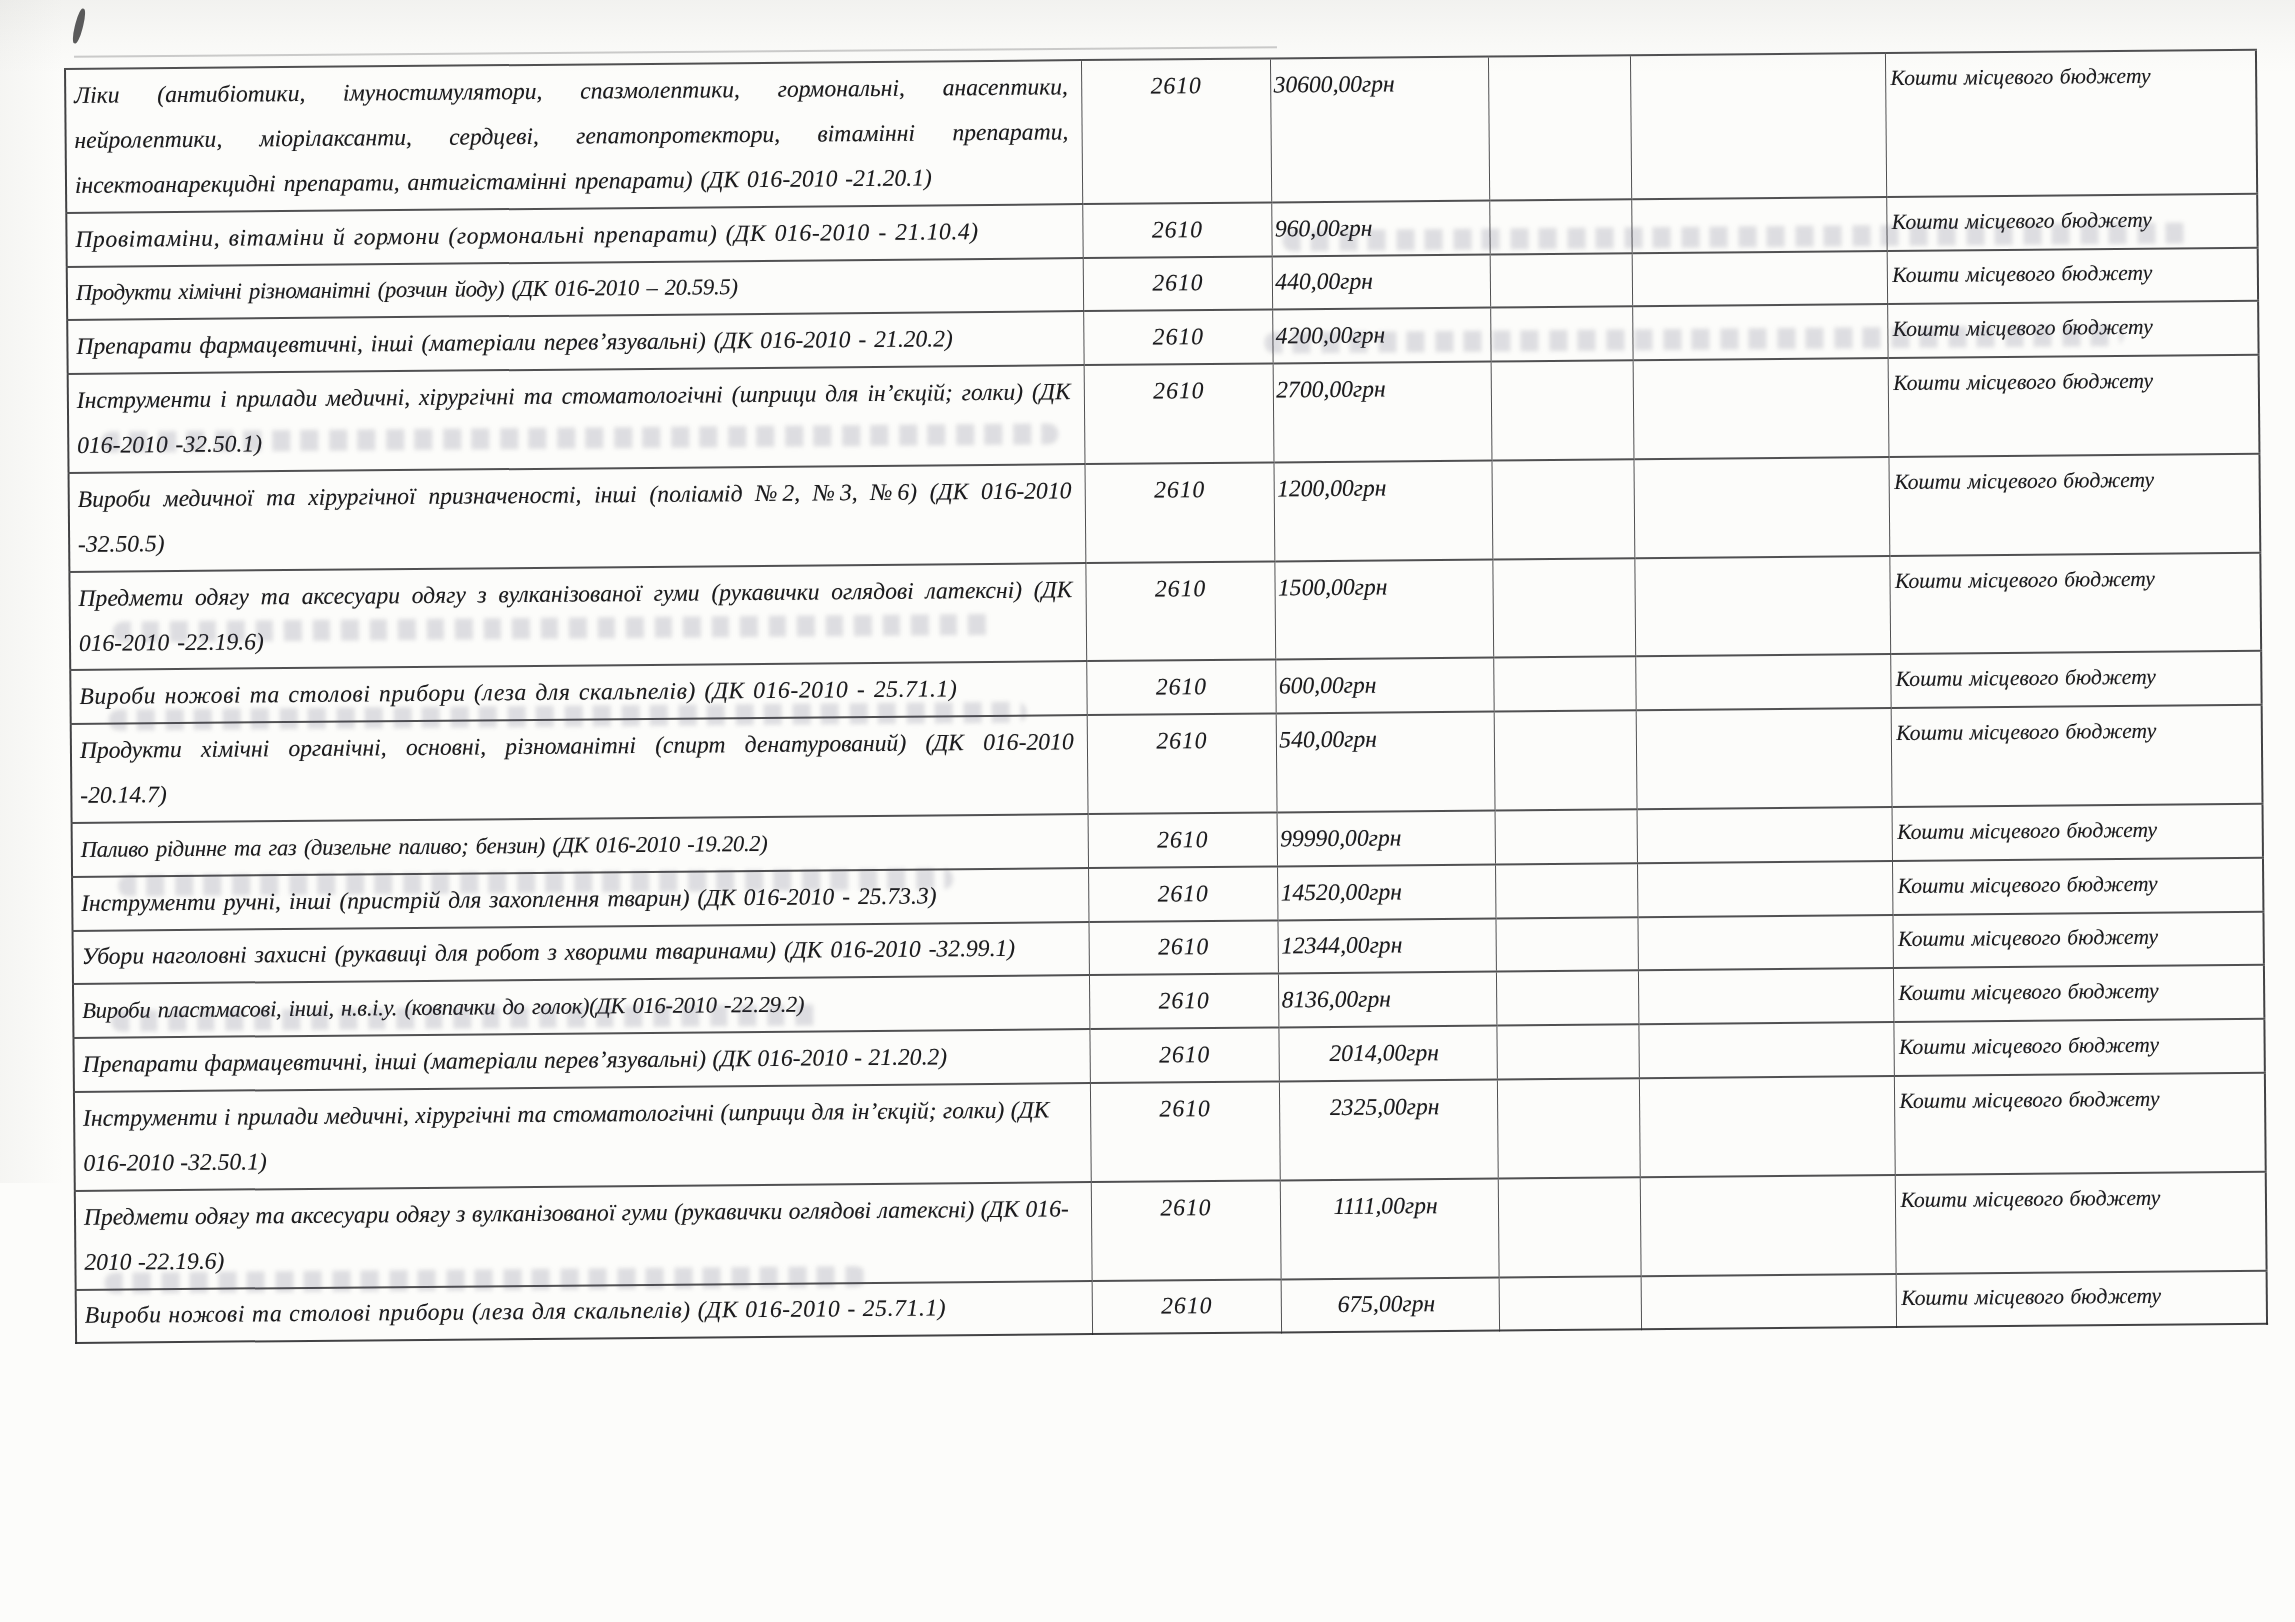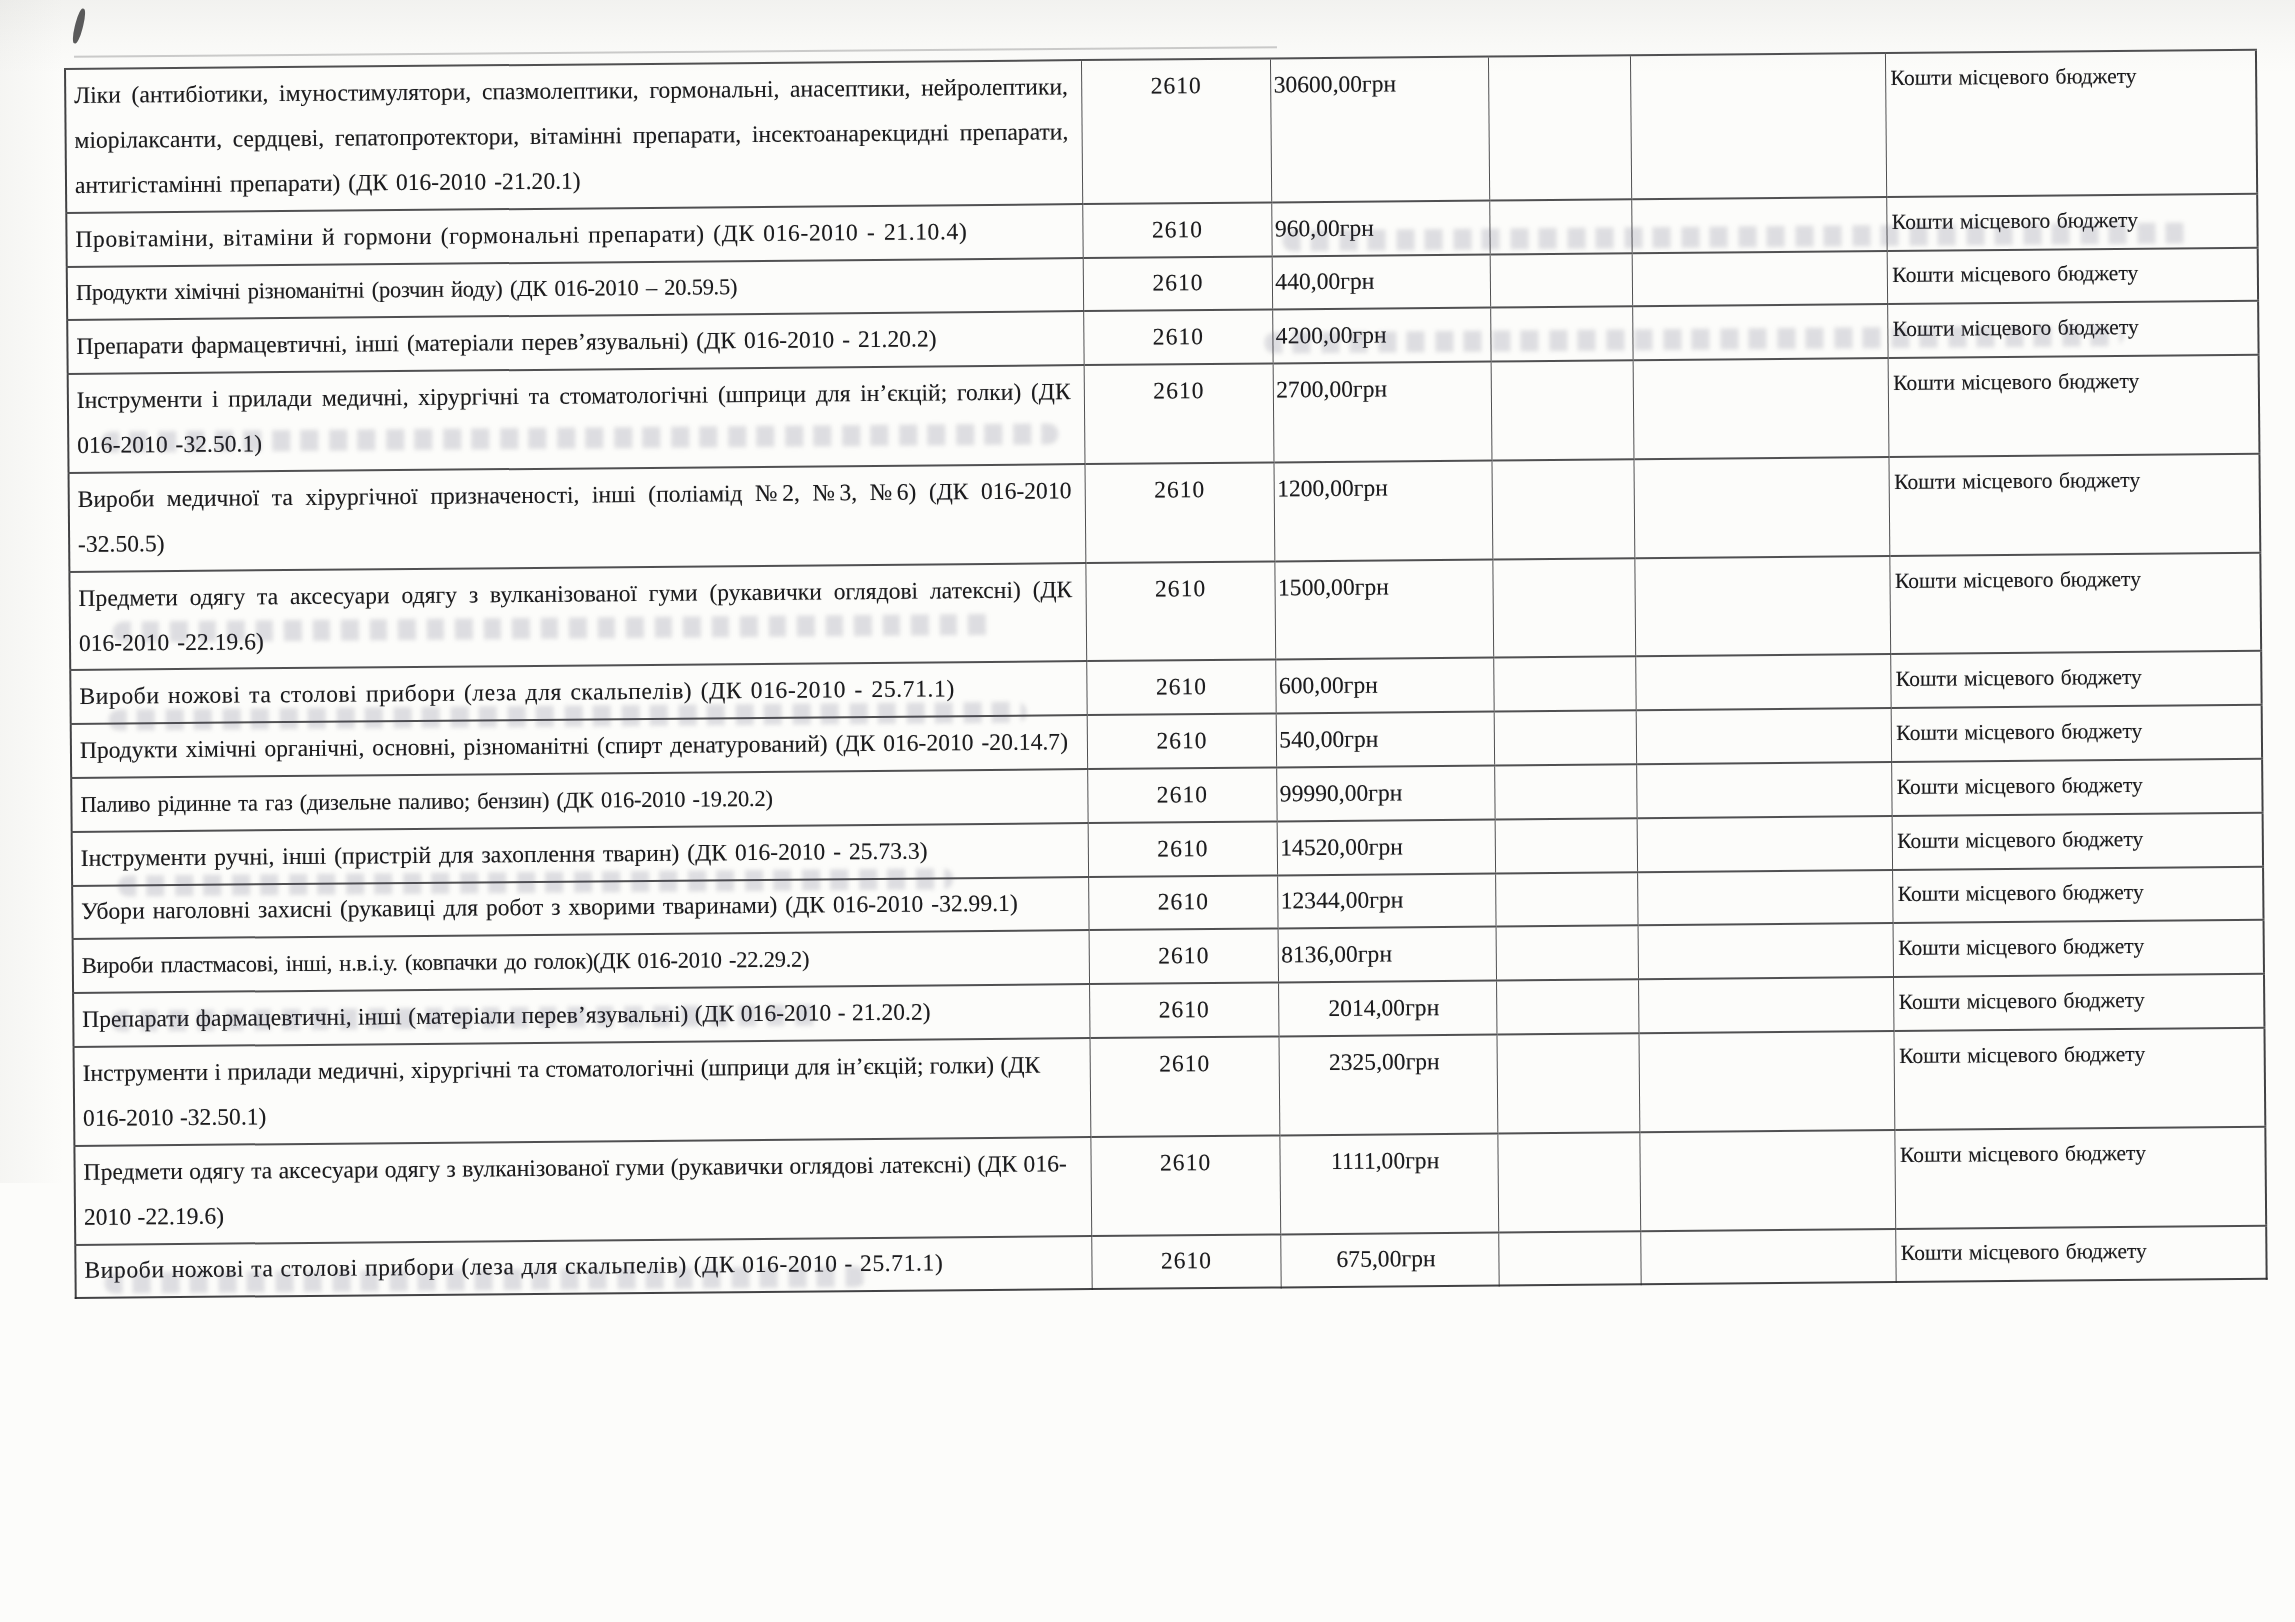--- a/index.html
+++ b/index.html
@@ -12,20 +12,21 @@
     font-family: "Liberation Serif", "DejaVu Serif", serif;
   }
   .page {
     position: relative;
     width: 2295px;
     height: 1183px;
     background:
       linear-gradient(180deg, rgba(150,150,145,0.10) 0px, rgba(150,150,145,0.03) 44px, rgba(255,255,255,0) 74px),
       linear-gradient(90deg, rgba(150,150,145,0.07) 0px, rgba(255,255,255,0) 64px),
       #fcfcfa;
+    font-style: italic;
   }
   
   .sheet {
     position: absolute;
     left: 64px;
     top: 68px;
     width: 2192px;
     transform: rotate(-0.5deg);
     transform-origin: 0 0;
   }

